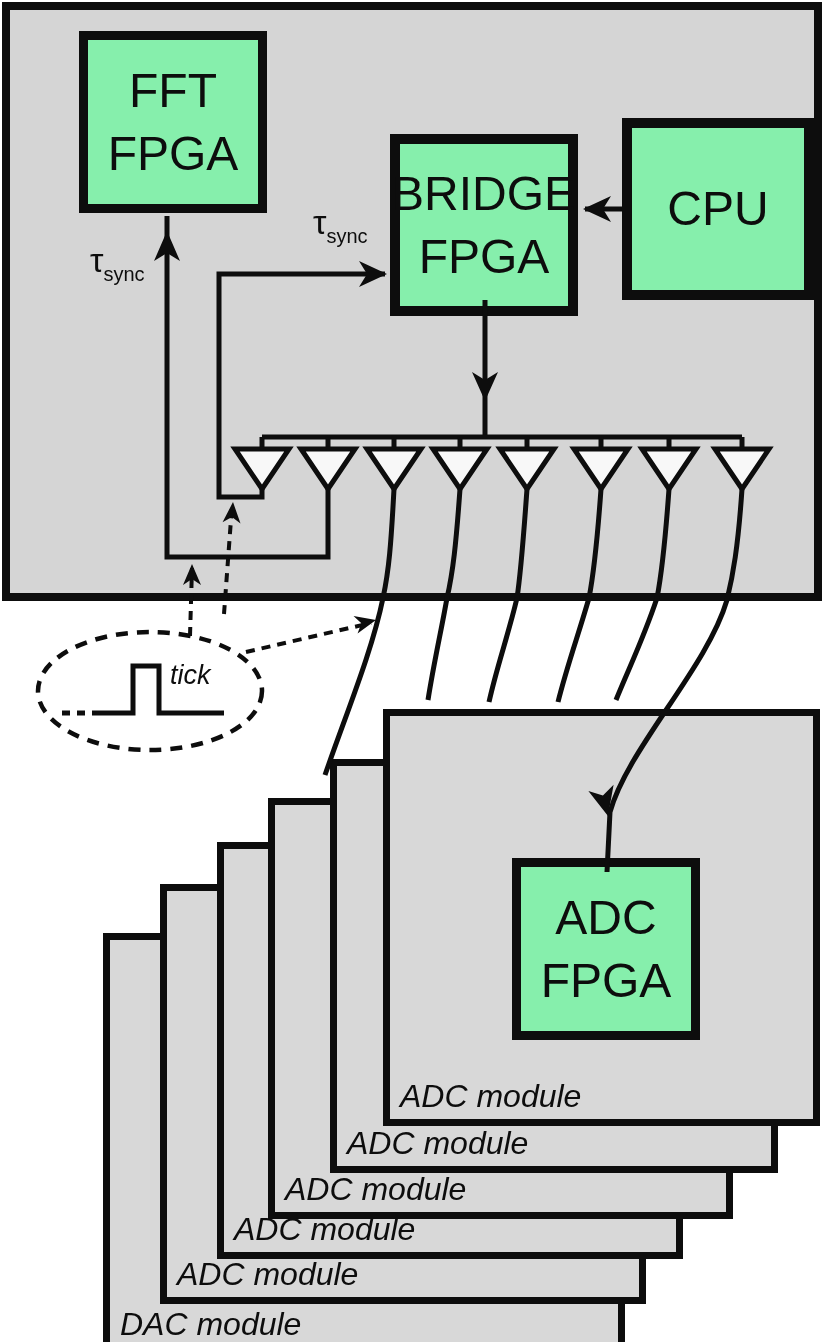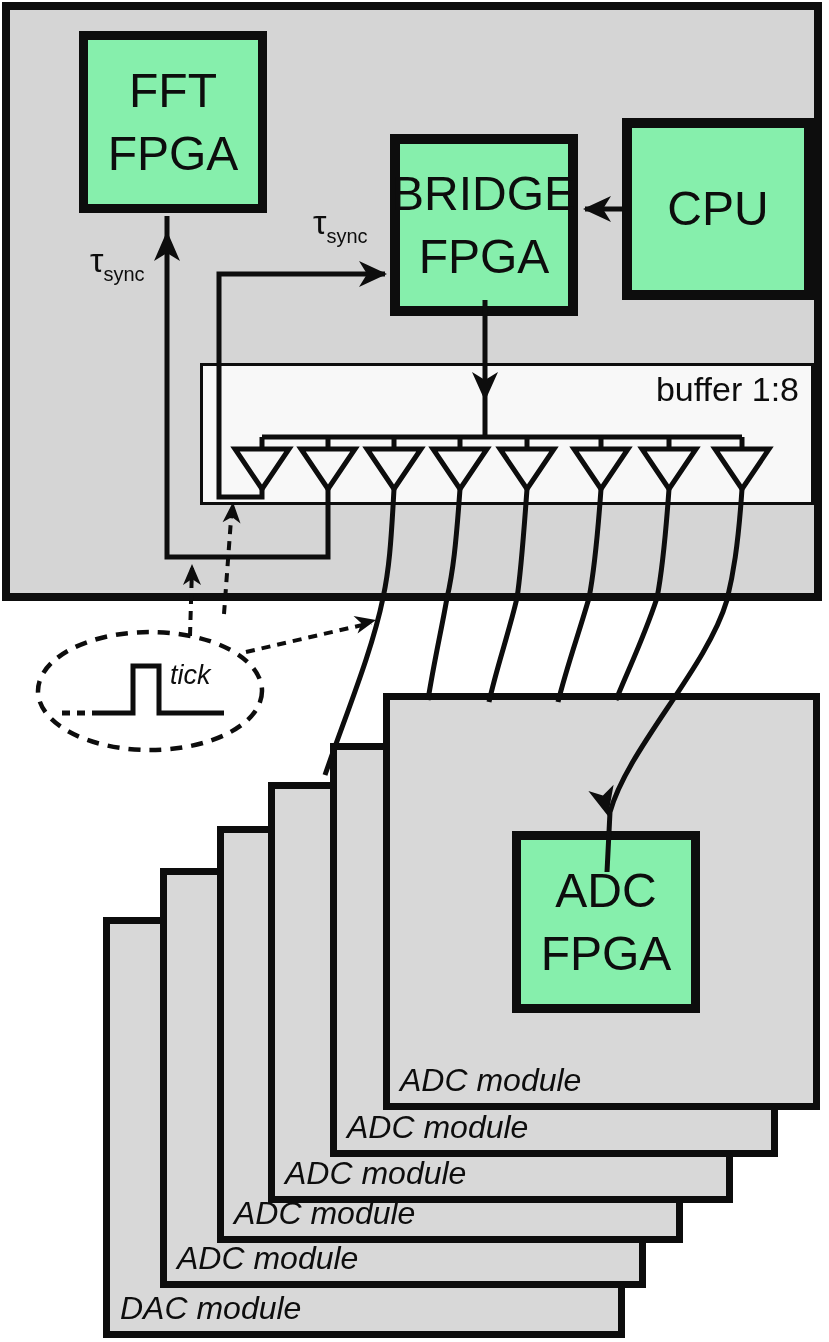--- a/index.html
+++ b/index.html
@@ -17,35 +17,35 @@
     letter-spacing:0px;
   }
   .hwbox{
     background:#86efac;border:10px solid #0d0d0d;
     display:flex;flex-direction:column;align-items:center;justify-content:center;
     text-align:center;font-size:48px;line-height:1.32;font-weight:400;
   }
   .fft-box{left:79px;top:31px;width:188px;height:182px;border-width:9px;}
   .bridge-box{left:390px;top:118px;width:188px;height:182px;margin-top:16px;}
   .cpu-box{left:622px;top:118px;width:192px;height:182px;}
-  .adc-fpga-box{left:512px;top:831px;width:188px;height:182px;border-width:9px;z-index:7;}
+  .adc-fpga-box{left:512px;top:858px;width:188px;height:182px;border-width:9px;z-index:7;}
   .buffer-box{
     left:200px;top:363px;width:614px;height:142px;
     background:#f8f8f8;border:3px solid #0d0d0d;
   }
   .buffer-label{
     position:absolute;right:12px;top:4px;font-size:34px;font-weight:400;
   }
   .tau{font-size:34px;line-height:1;}
   .tau .sub{font-size:20px;vertical-align:-9px;}
   .tau-fft{left:90px;top:243px;}
   .tau-bridge{left:313px;top:205px;}
   .tick-label{left:170px;top:660px;font-size:27px;font-style:italic;z-index:11;}
   .module-card{
-    background:#d8d8d8;border:7px solid #0d0d0d;
+    background:#d8d8d8;border:7px solid #0d0d0d;margin-top:16px;
   }
   .module-label{
     position:absolute;left:10px;bottom:4px;
     font-size:32px;font-style:italic;white-space:nowrap;
   }
   .overlay-svg{position:absolute;left:0;top:0;z-index:10;pointer-events:none;}
 </style>
 </head>
 <body>
 
@@ -84,23 +84,20 @@
 
   <div class="abs hwbox bridge-box">
     <div>BRIDGE</div>
     <div>FPGA</div>
   </div>
 
   <div class="abs hwbox cpu-box">
     <div>CPU</div>
   </div>
 
-  <div class="abs buffer-box">
-    <div class="buffer-label">buffer 1:8</div>
-  </div>
 
   <div class="abs tau tau-fft"><span>τ</span><span class="sub">sync</span></div>
   <div class="abs tau tau-bridge"><span>τ</span><span class="sub">sync</span></div>
 
   <div class="abs tick-label">tick</div>
 
   <svg class="overlay-svg" width="829" height="1342" viewBox="0 0 829 1342">
 
     <g>
       <path d="M622,209 H585" stroke="#0d0d0d" stroke-width="5" fill="none"></path>

